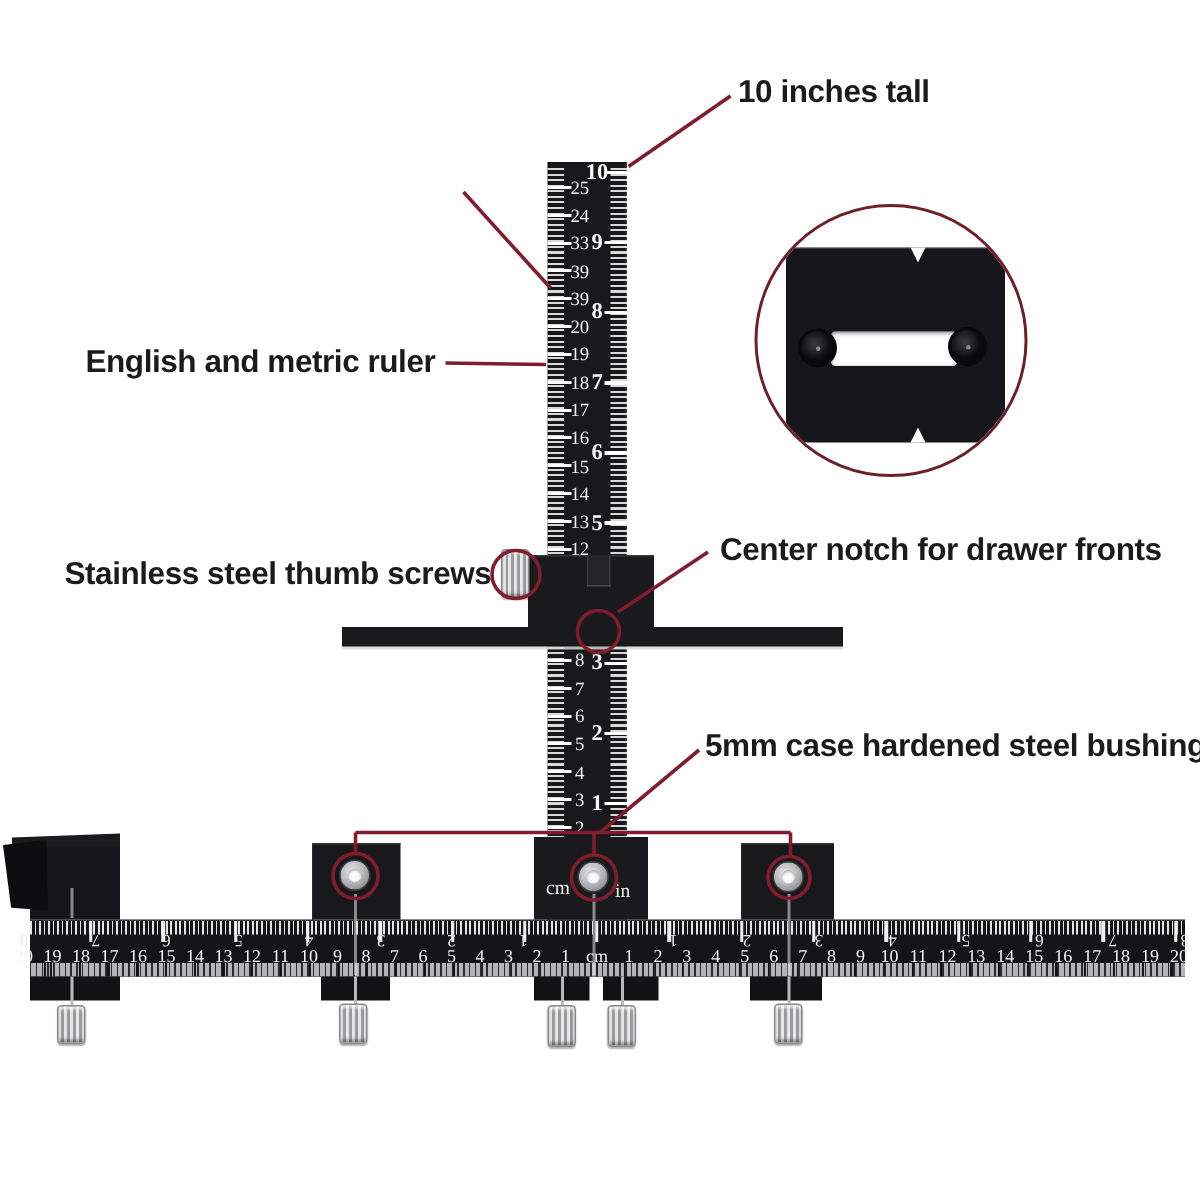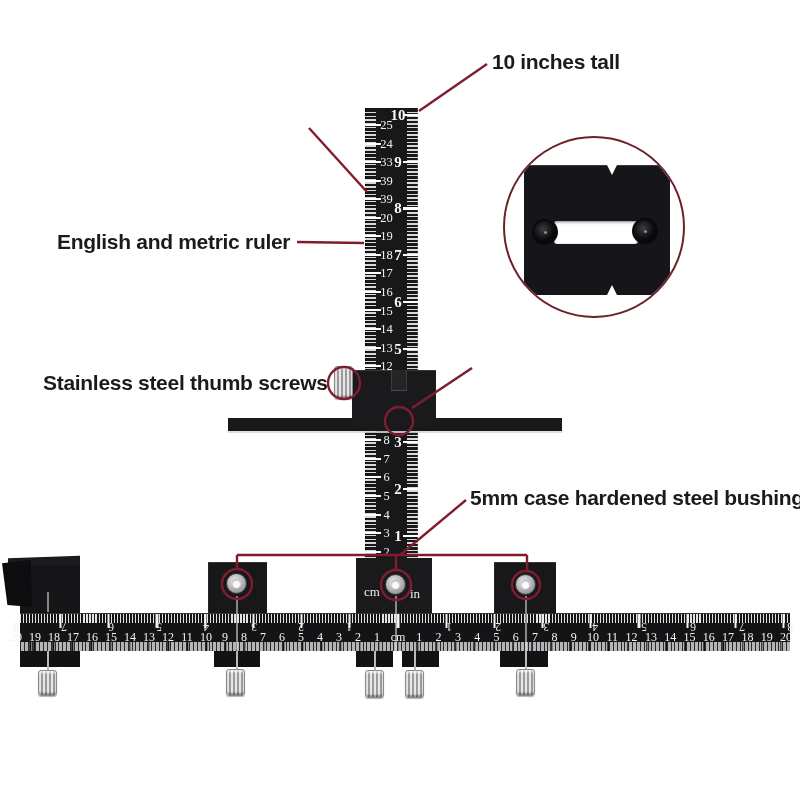--- a/index.html
+++ b/index.html
@@ -108,20 +108,21 @@
     border-right:5px solid transparent; border-bottom:10px solid #ffffff; }
 </style>
 </head>
 <body>
 
 <div id="stage">
 
   <div class="callout" style="left:492px; top:50px;">10 inches tall</div>
   <div class="callout" style="left:57px; top:230px;">English and metric ruler</div>
   <div class="callout" style="left:43px; top:371px;">Stainless steel thumb screws</div>
+  <div class="callout" style="left:480px; top:355px;">Center notch for drawer fronts</div>
   <div class="callout" style="left:470px; top:486px;">5mm case hardened steel bushings</div>
 
   <svg id="ann-svg" width="800" height="800">
     <line x1="487" y1="64" x2="419" y2="111"></line>
     <line x1="309" y1="128" x2="367" y2="192"></line>
     <line x1="297" y1="242" x2="364" y2="243"></line>
     <line x1="472" y1="368" x2="412" y2="408"></line>
     <line x1="466" y1="500" x2="400" y2="555"></line>
     <line x1="237" y1="555" x2="527" y2="555"></line>
     <line x1="237" y1="555" x2="237" y2="568"></line>

